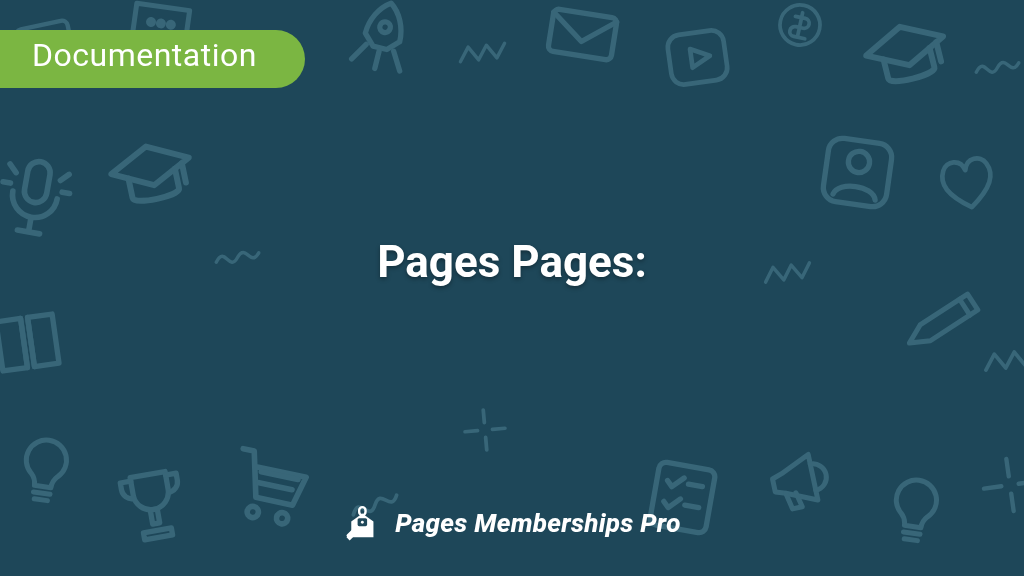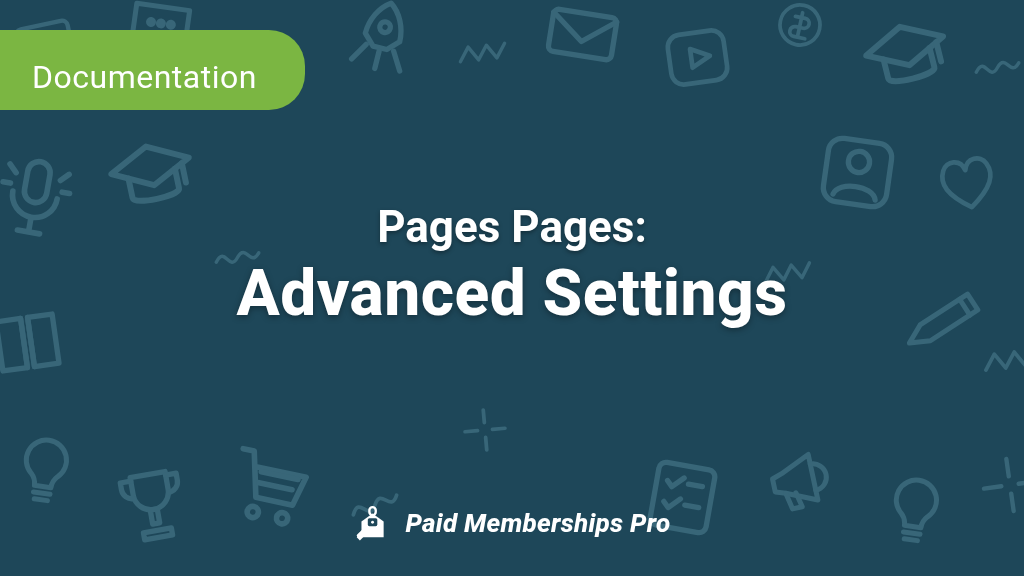--- a/index.html
+++ b/index.html
@@ -27,21 +27,21 @@
   }
   .badge {
     position: absolute;
     top: 30px;
     left: 0;
     background: #7bb642;
     color: #ffffff;
     font-size: 32px;
     font-weight: 400;
     letter-spacing: .5px;
-    padding: 28px 48px 14px 32px;
+    padding: 6px 48px 14px 32px;
     border-top-right-radius: 36px;
     border-bottom-right-radius: 36px;
   }
   .title-block {
     position: absolute;
     left: 50%;
     top: 46%;
     transform: translate(-50%, -50%);
     text-align: center;
     color: #ffffff;
@@ -208,30 +208,29 @@
         <path d="M24 8v10M24 30v10M8 24h10M30 24h10"></path>
       </svg>
   </div>
 
   <div class="badge">
     <span>Documentation</span>
   </div>
 
   <div class="title-block">
     <div class="title-line1">Pages Pages:</div>
-    <div class="title-line2">Advanced Settings</div>
   </div>
 
   <div class="brand">
     <svg class="brand-icon" viewBox="0 0 48 48">
       <g fill="#ffffff">
         <path d="M10 22 L24 12 L38 22 L38 42 L10 42 Z"></path>
         <rect x="20" y="4" width="8" height="10" rx="4" fill="none" stroke="#ffffff" stroke-width="3"></rect>
       </g>
       <path d="M6 40 L16 30" stroke="#ffffff" stroke-width="4" stroke-linecap="round"></path>
       <path d="M4 42 L10 36 L14 40 L8 46 Z" fill="#ffffff"></path>
       <rect x="18" y="18" width="12" height="10" rx="2" fill="#1e4759"></rect>
       <circle cx="24" cy="23" r="1.8" fill="#ffffff"></circle>
     </svg>
-    <span class="brand-text">Paid Memberships Pro</span>
+    <span class="brand-text">Pages Memberships Pro</span>
   </div>
 
 </div>
 
 </body></html>

